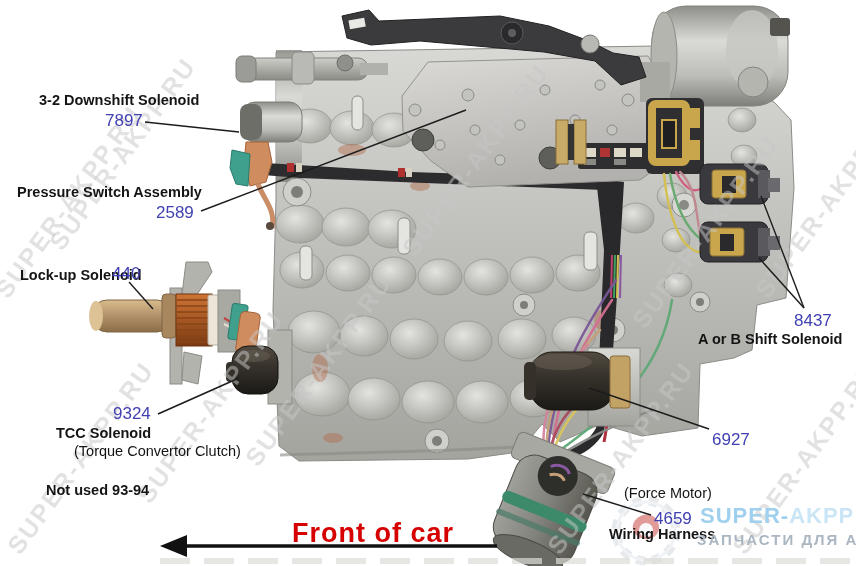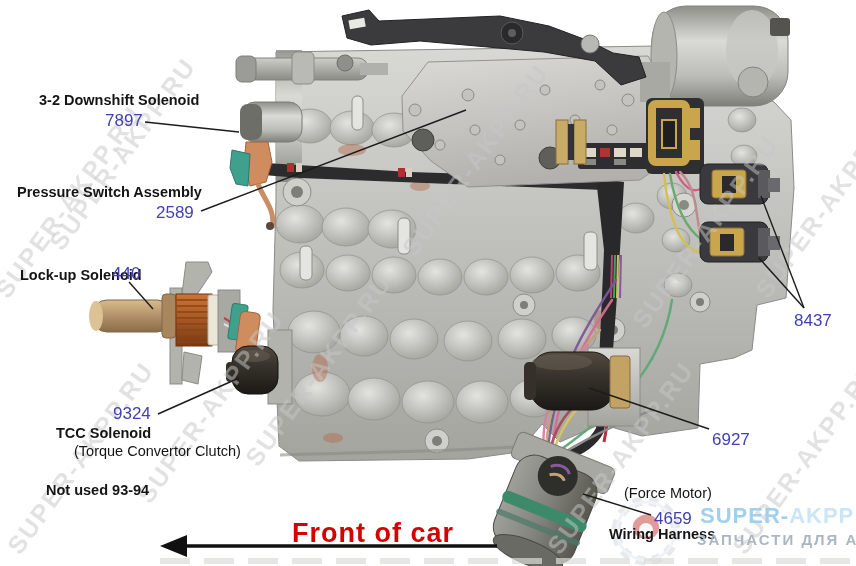--- a/index.html
+++ b/index.html
@@ -367,20 +367,21 @@
 
 <div class="abs lbl" style="left:20px;top:246px;margin-top:21px;">Lock-up Solenoid</div>
 <div class="abs num" style="left:112px;top:264px;">440</div>
 
 <div class="abs num" style="left:113px;top:404px;">9324</div>
 <div class="abs lbl" style="left:56px;top:425px;"><span class="rg">TCC </span><span>Solenoid</span></div>
 <div class="abs lbl rg" style="left:46px;top:443px;font-weight:400;margin-left:28px;">(Torque Convertor Clutch)</div>
 <div class="abs lbl" style="left:46px;top:482px;"><span>Not used </span><span class="rg">93-94</span></div>
 
 <div class="abs num" style="left:794px;top:311px;">8437</div>
+<div class="abs lbl" style="left:698px;top:331px;"><span class="rg">A or B </span><span>Shift Solenoid</span></div>
 
 <div class="abs num" style="left:712px;top:430px;">6927</div>
 <div class="abs lbl rg" style="left:624px;top:467px;font-weight:400;margin-top:18px;">(Force Motor)</div>
 
 <div class="abs num" style="left:654px;top:509px;">4659</div>
 <div class="abs lbl" style="left:609px;top:526px;">Wiring Harness</div>
 
 <div class="abs front" style="left:292px;top:518px;">Front of car</div>
 
 <div class="abs logo1" style="left:700px;top:503px;"><span>SUPER-</span><span class="lt2">AKPP</span></div>

